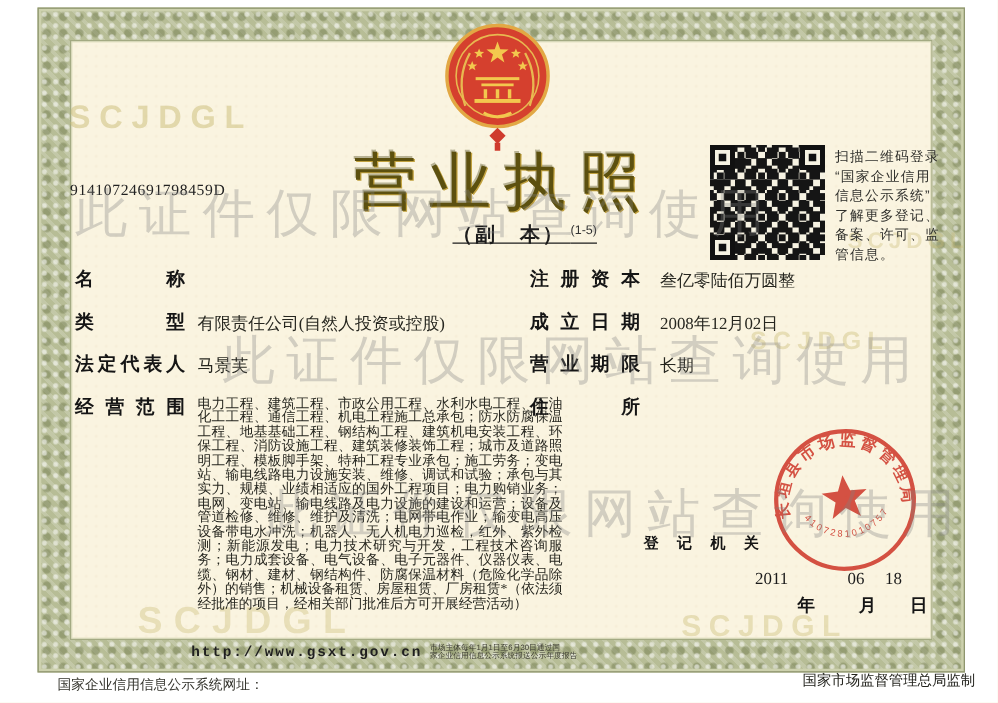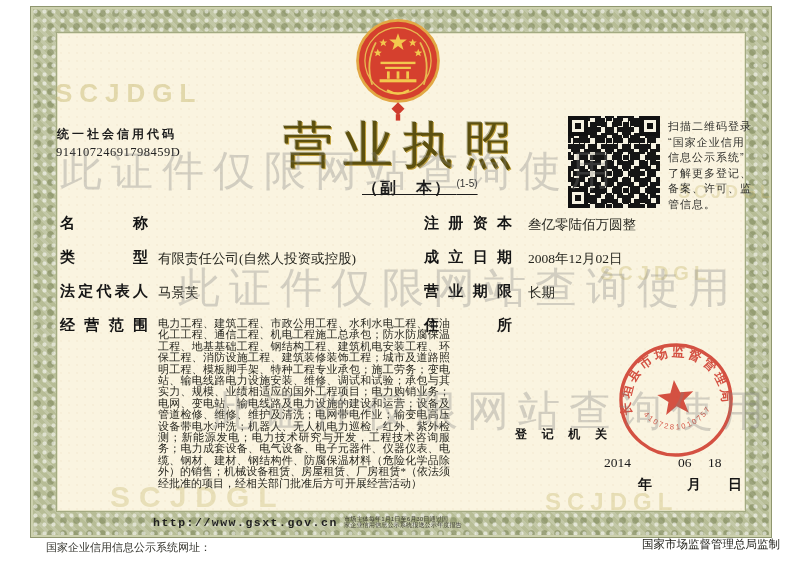--- a/index.html
+++ b/index.html
@@ -130,21 +130,20 @@
     <rect x="36" y="52.5" width="28" height="2.4" fill="#f3c84e"></rect>
     <rect x="38" y="57.5" width="3" height="8" fill="#f3c84e"></rect>
     <rect x="48.5" y="57.5" width="3" height="8" fill="#f3c84e"></rect>
     <rect x="59" y="57.5" width="3" height="8" fill="#f3c84e"></rect>
     <rect x="30" y="66" width="40" height="3.4" fill="#f3c84e"></rect>
     <path d="M38,78 q12,7 24,0" fill="none" stroke="#f3c84e" stroke-width="2.6"></path>
     <rect x="45" y="93" width="10" height="10" fill="#cf3b2d" transform="rotate(45 50 98)"></rect>
     <rect x="47.6" y="104" width="4.8" height="7" fill="#cf3b2d"></rect>
   </svg>
 
-  <div class="cc-label">统一社会信用代码</div>
   <div class="cc-value">91410724691798459D</div>
 
   <div class="title">营业执照</div>
   <div class="subtitle-row">
     <span class="subtitle">（副　本）</span>
     <span class="copy-sup">(1-5)</span>
   </div>
 
   <div class="qr">
     <div class="fp tl"></div>
@@ -174,21 +173,21 @@
 
   <span class="flabel rx row2">成立日期</span>
   <span class="fvalue rvx row2v">2008年12月02日</span>
 
   <span class="flabel rx row3">营业期限</span>
   <span class="fvalue rvx row3v">长期</span>
 
   <span class="flabel rx row4">住所</span>
 
   <span class="reg-label">登记机关</span>
-  <span class="dt dy">2014</span>
+  <span class="dt dy">2011</span>
   <span class="dt dm">06</span>
   <span class="dt dd">18</span>
   <span class="du uy">年</span>
   <span class="du um">月</span>
   <span class="du ud">日</span>
 
   <svg class="seal" viewBox="0 0 120 120">
     <defs>
       <path id="sealTopArc" d="M 22 88 A 46 46 0 1 1 98 88"></path>
       <path id="sealBottomArc" d="M 24 68 A 41 41 0 0 0 96 68"></path>

